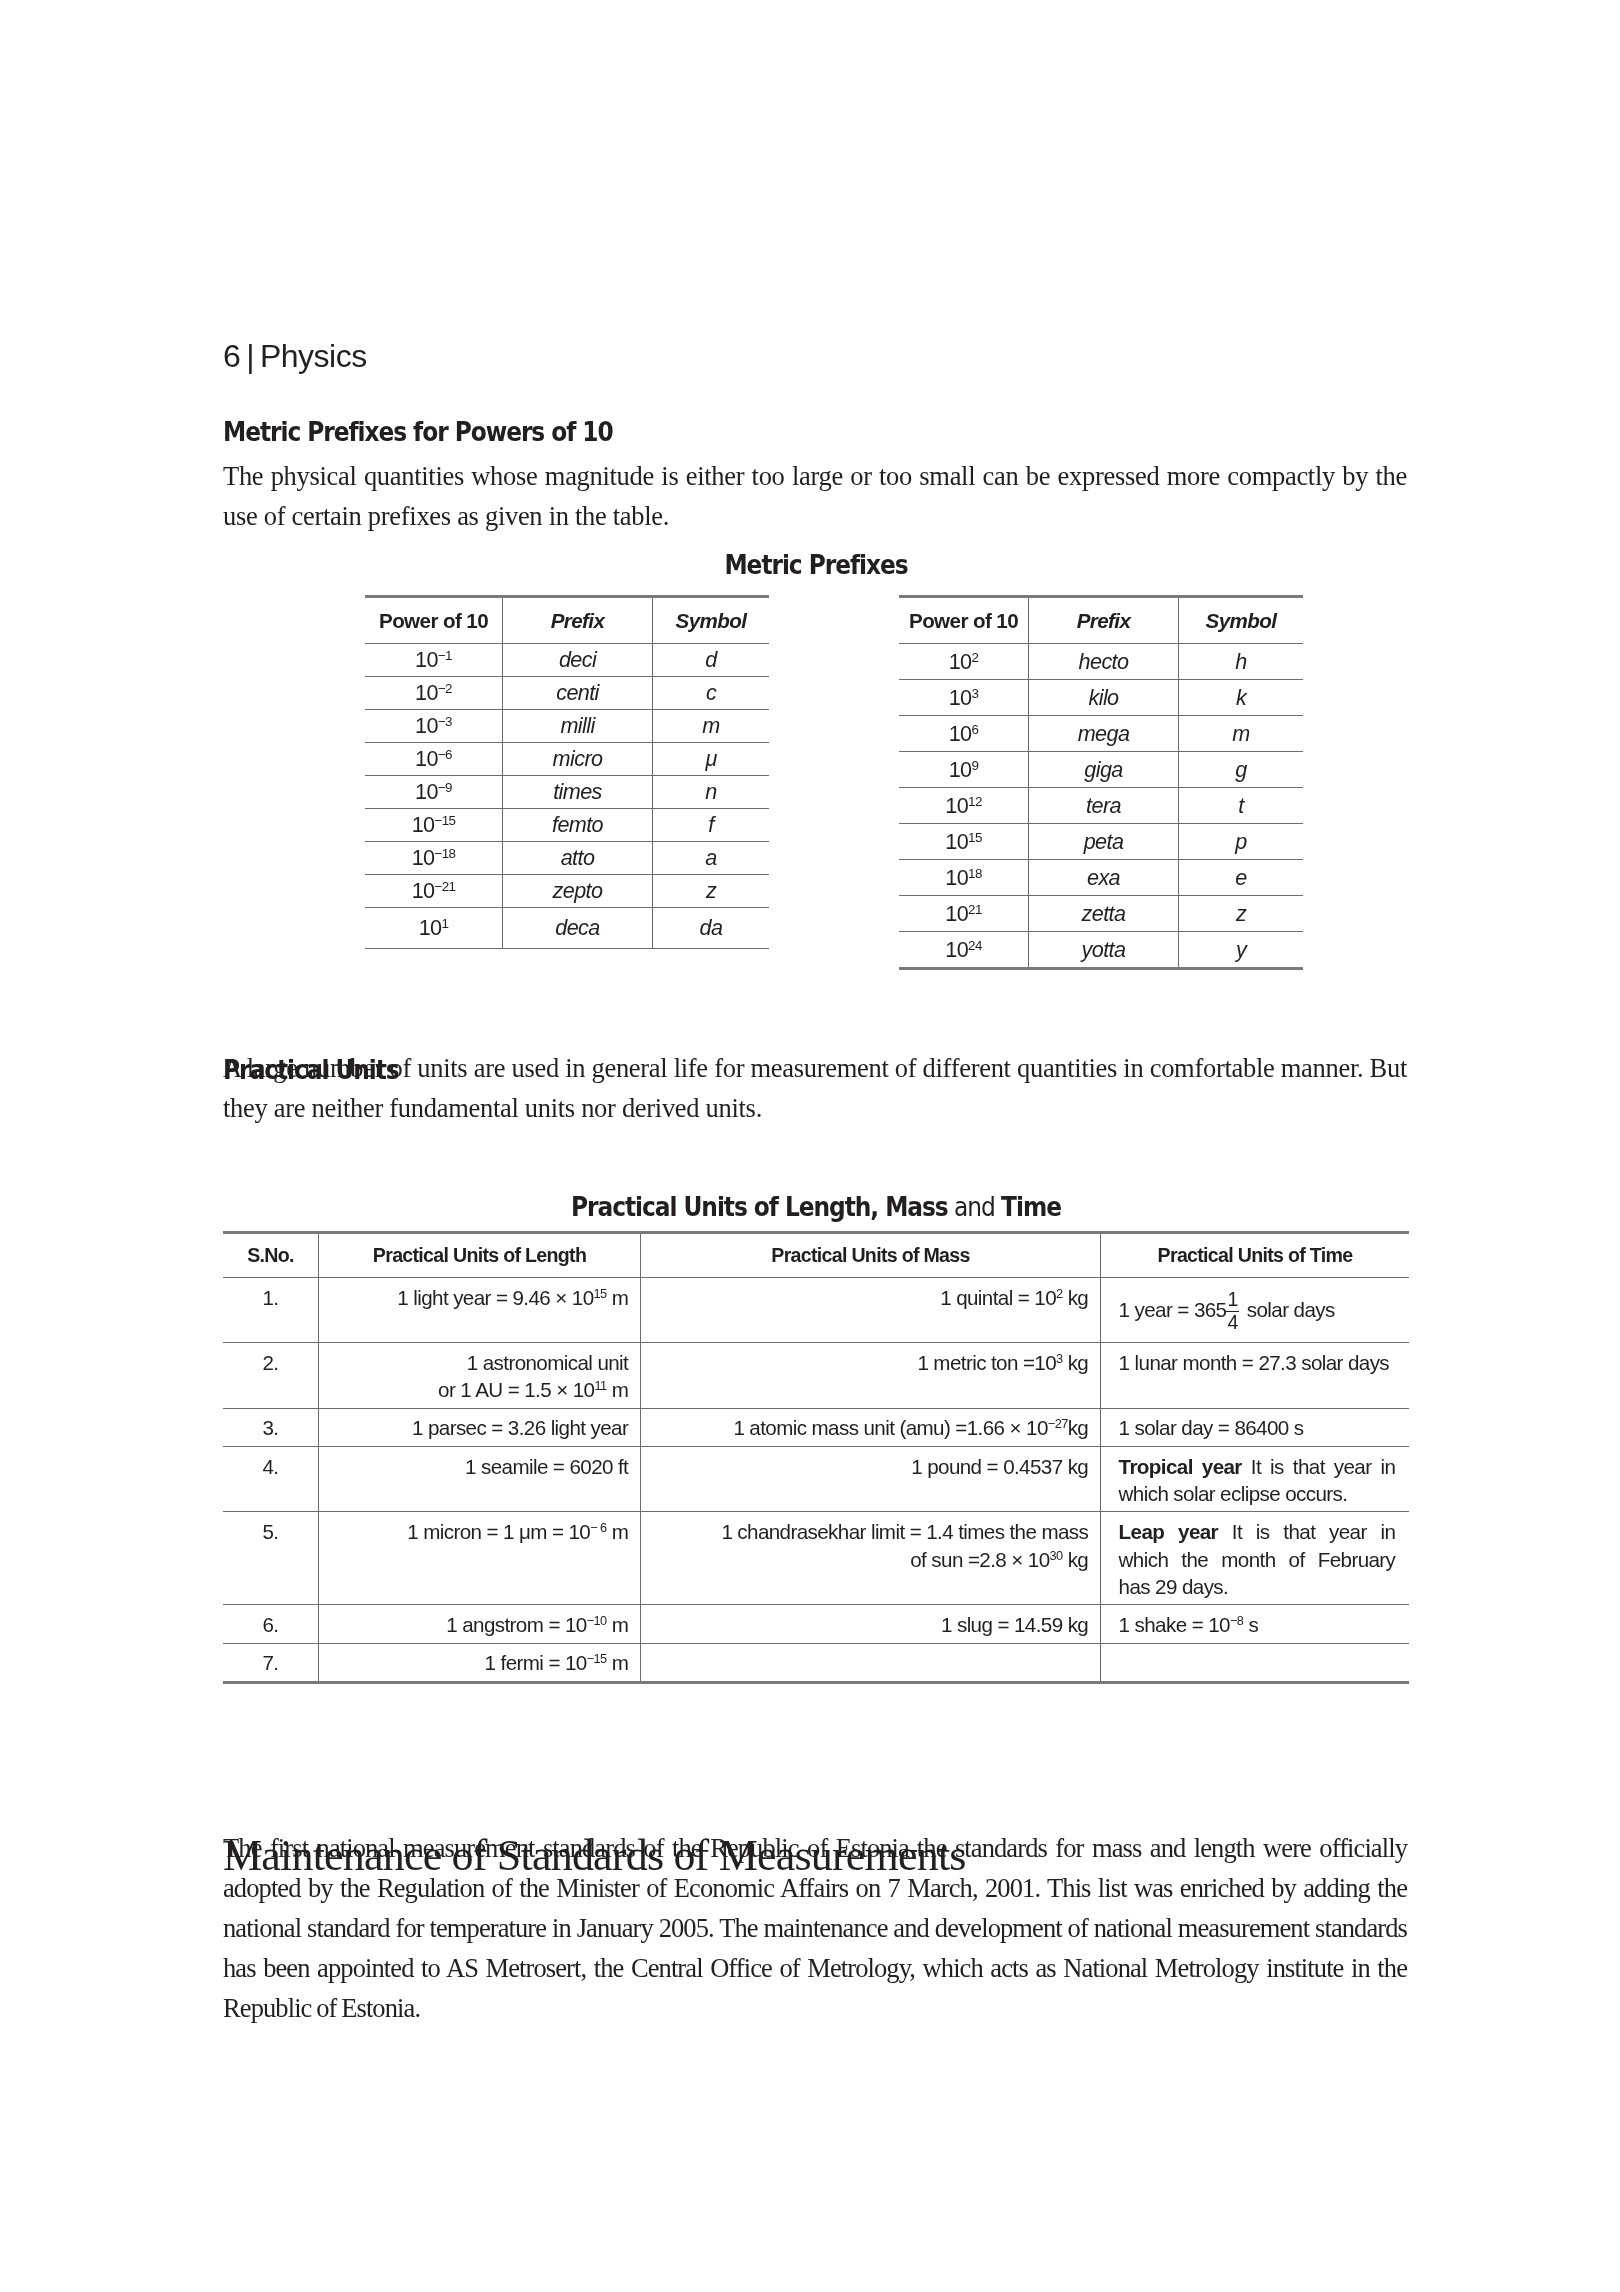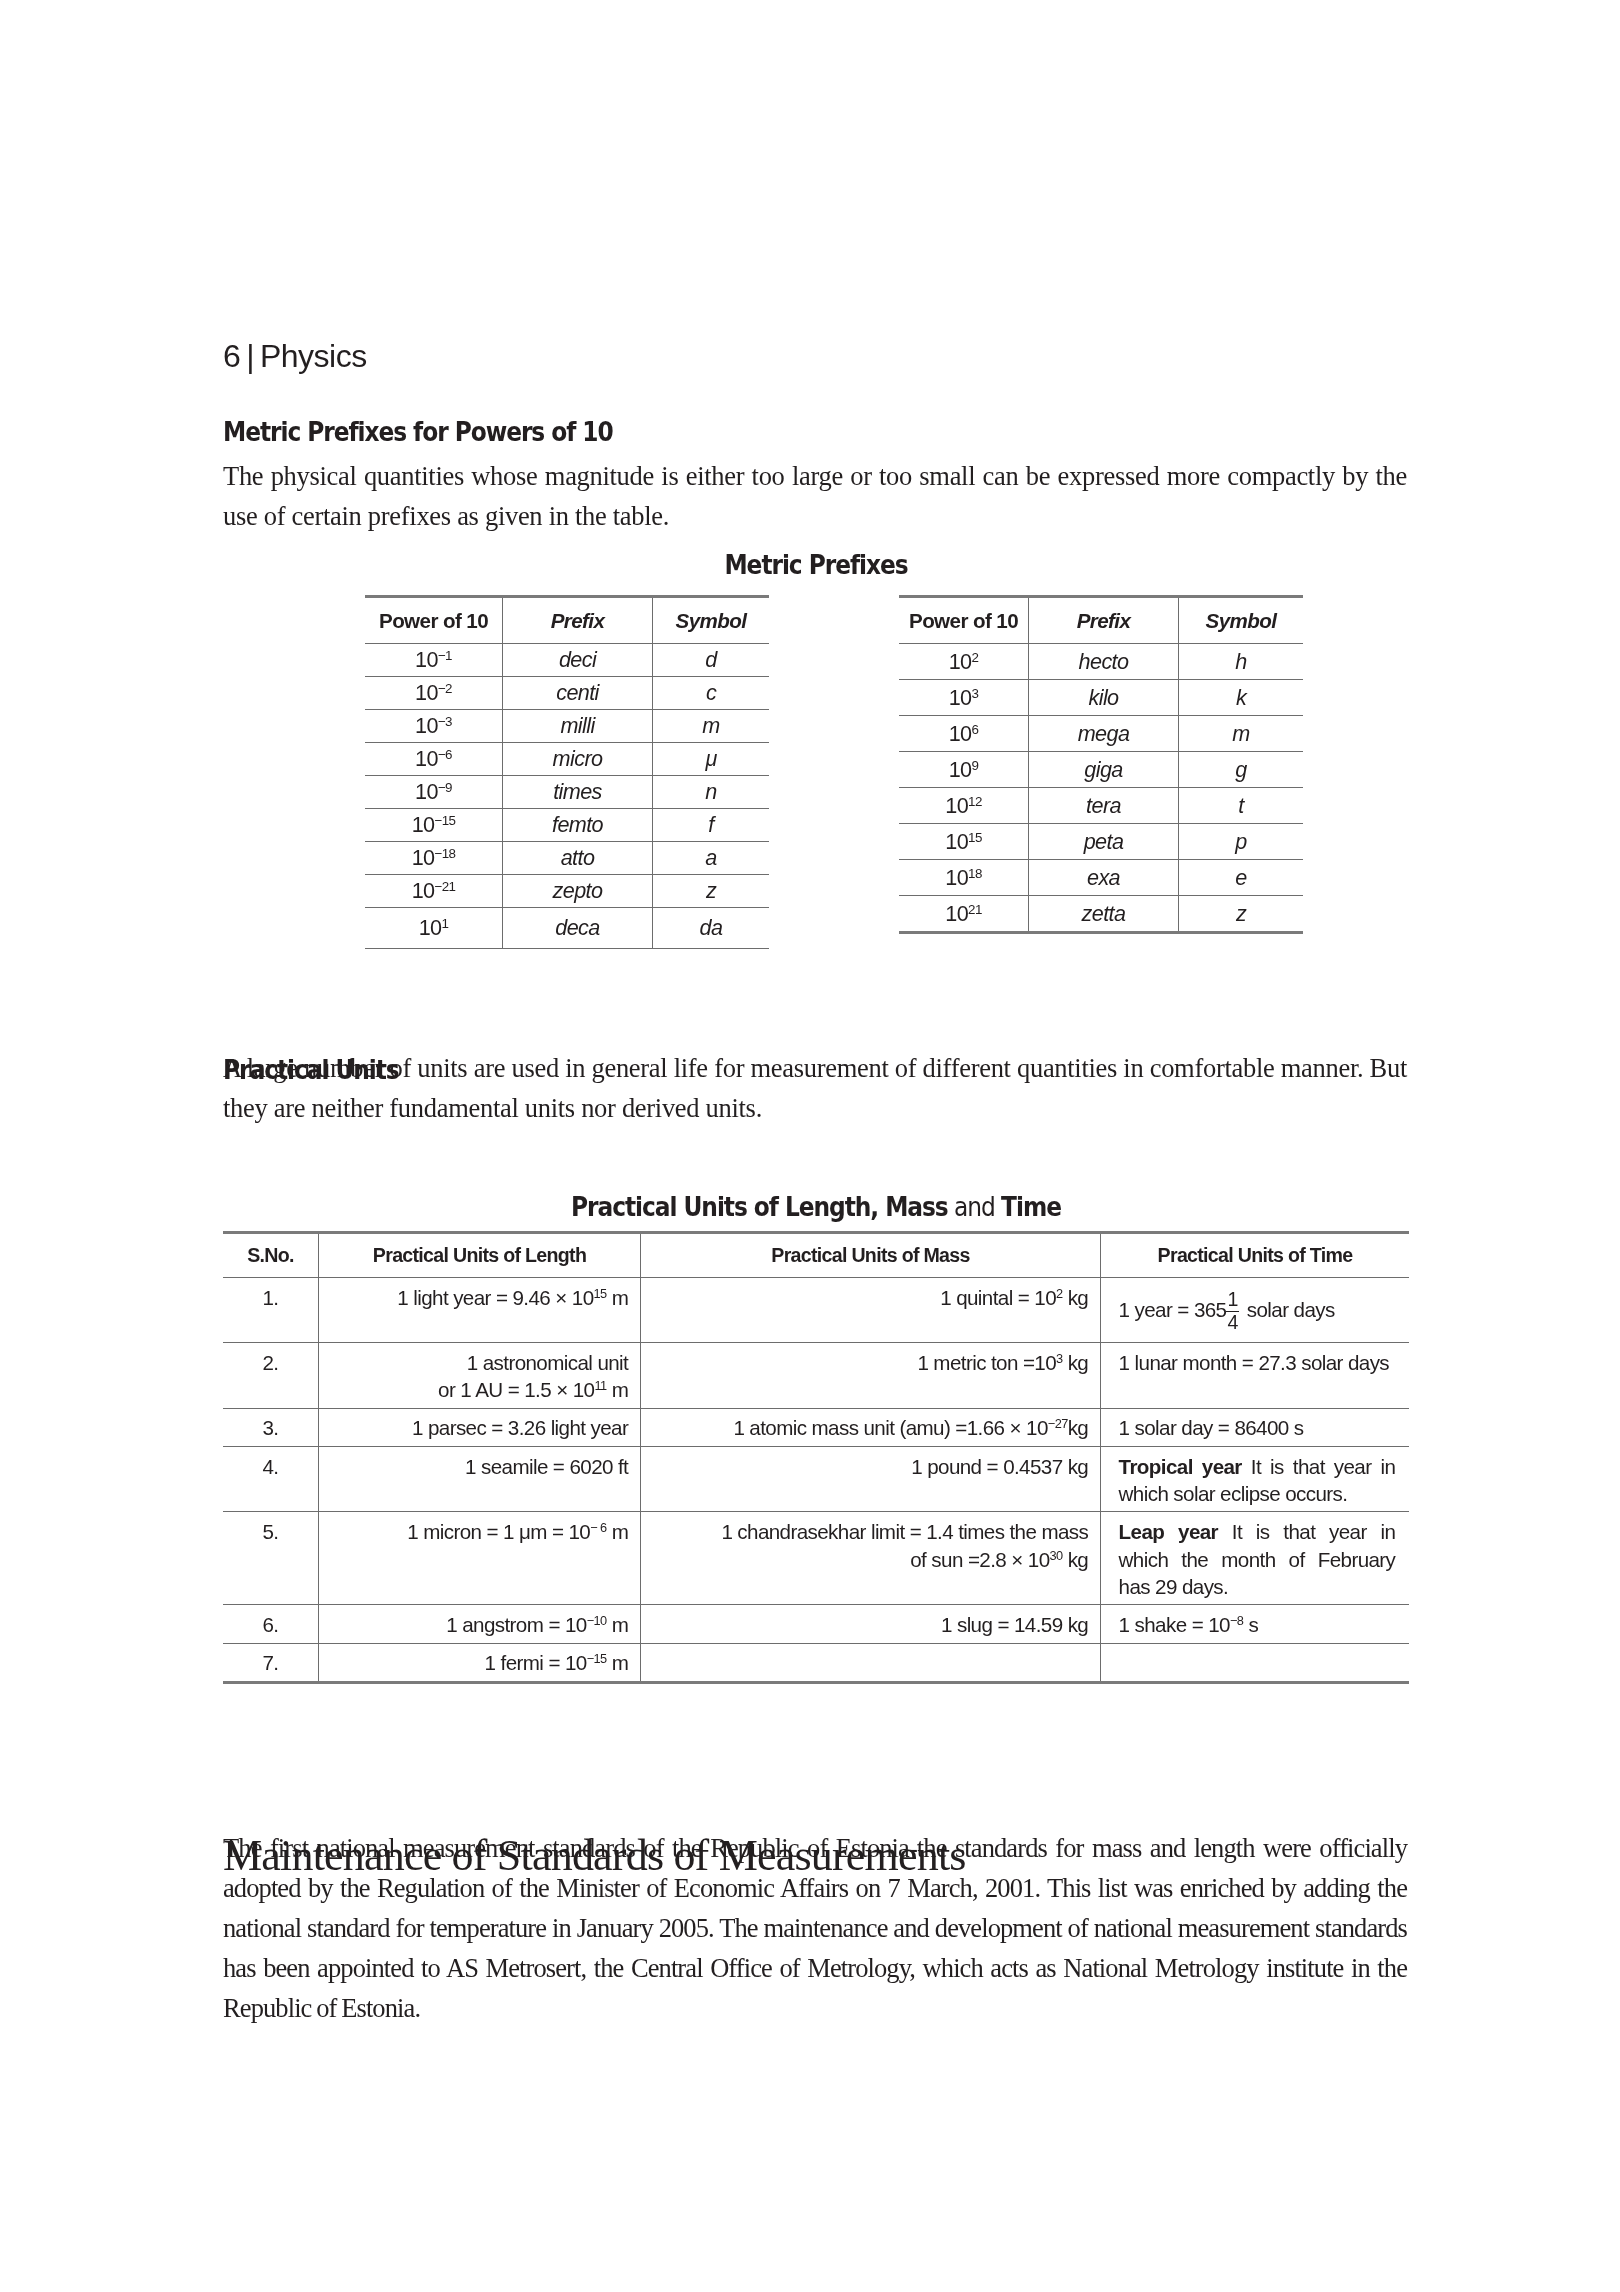--- a/index.html
+++ b/index.html
@@ -157,20 +157,25 @@
         </tr>
         <tr class="tall">
           <td><span>10</span><sup>18</sup></td>
           <td>exa</td>
           <td>e</td>
         </tr>
         <tr class="tall">
           <td><span>10</span><sup>21</sup></td>
           <td>zetta</td>
           <td>z</td>
+        </tr>
+        <tr class="tall">
+          <td><span>10</span><sup>24</sup></td>
+          <td>yotta</td>
+          <td>y</td>
         </tr>
       </tbody>
   </table>
 
   <div class="sec-heading" style="top:1054px;">Practical Units</div>
   <div class="body-text" style="top:1048px;">A large number of units are used in general life for measurement of different quantities in comfortable manner. But they are neither fundamental units nor derived units.</div>
 
   <div class="table-title" style="top:1191px; left:299px; width:588px;">
     <span>Practical Units of Length, Mass</span><span class="light"> and </span><span>Time</span>
   </div>

